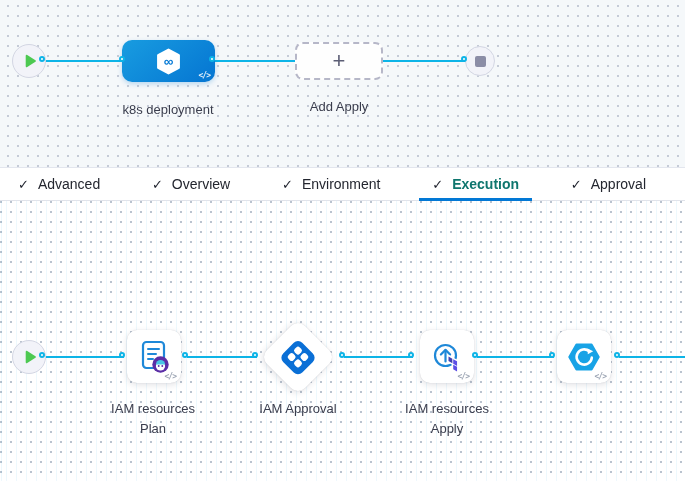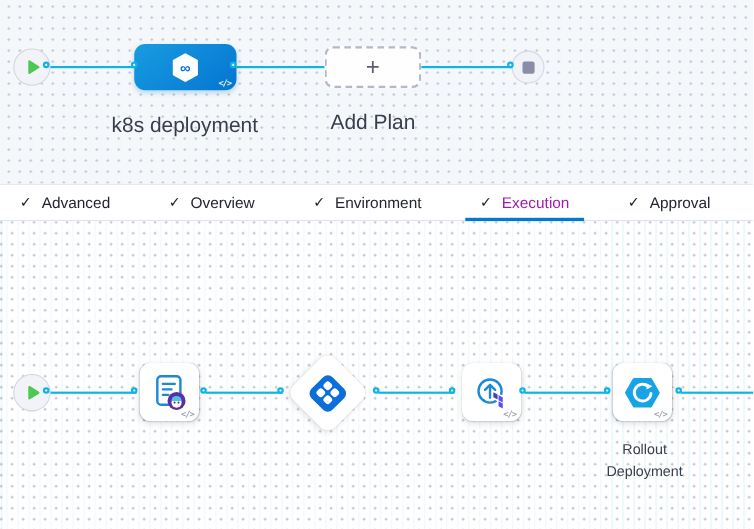--- a/index.html
+++ b/index.html
@@ -36,21 +36,21 @@
     font-size:8px; font-weight:700; letter-spacing:-1px; line-height:1; }
   .code.light{ color:rgba(255,255,255,.9); }
   .code.dark{ color:#9aa3b2; }
 
   .add-stage{ position:absolute; left:295px; top:42px; width:88px; height:38px;
     border:2px dashed #b6b7c8; border-radius:8px; background:#fefefe;
     display:flex; align-items:center; justify-content:center; z-index:2; cursor:pointer; }
   .plus{ font-size:22px; font-weight:300; color:#5c5e75; line-height:1; }
 
   .node-label{ position:absolute; transform:translateX(-50%); text-align:center;
-    font-size:19px; color:#3a3d4d; line-height:1.55; z-index:2; white-space:nowrap; }
+    font-size:13px; color:#3a3d4d; line-height:1.55; z-index:2; white-space:nowrap; }
   .step-label{ white-space:normal; width:112px; font-size:13px; }
 
   .step-card{ position:absolute; width:54px; height:53px; background:#fff; border-radius:10px;
     box-shadow:0 2px 6px rgba(40,41,61,.13),0 0 1px rgba(40,41,61,.22);
     display:flex; align-items:center; justify-content:center; z-index:2; cursor:pointer; }
   .diamond{ position:absolute; left:271px; top:129px; width:54px; height:54px; background:#fff;
     border-radius:10px; transform:rotate(45deg);
     box-shadow:0 2px 6px rgba(40,41,61,.13),0 0 1px rgba(40,41,61,.22);
     display:flex; align-items:center; justify-content:center; z-index:2; cursor:pointer; }
   .approval-icon{ width:27px; height:27px; background:#0A6FD6; border-radius:6px;
@@ -58,21 +58,21 @@
   .approval-icon span{ background:#fff; border-radius:2.5px; }
 
   
   .tabbar{ position:absolute; left:0; top:167px; width:685px; height:34px; background:#fff;
     border-top:1px solid #e3e6ee; border-bottom:1px solid #e0e3ea;
     display:flex; justify-content:space-between; align-items:stretch;
     padding:0 26px 0 5px; z-index:3; }
   .tab{ display:flex; align-items:center; gap:9px; padding:0 13px; cursor:pointer;
     position:relative; font-size:14px; color:#23262f; }
   .tab .check{ font-size:13px; font-weight:600; color:#1d202b; }
-  .tab.active .tab-label{ font-weight:400; color:#a21caf; }
+  .tab.active .tab-label{ font-weight:700; color:#0f766e; }
   .tab.active::after{ content:""; position:absolute; left:0; right:0; bottom:-1px;
     height:3px; background:#0278D5; }
 </style>
 </head>
 <body>
 
 <div class="canvas-top">
 
   <div class="node-circle" style="left:12px;top:44px">
     <svg width="13" height="14" viewBox="0 0 12 14" style="margin-left:3px">
@@ -99,21 +99,21 @@
   <div class="node-circle end-circle" style="left:465px;top:46px">
     <div class="stop-sq"></div>
   </div>
 
   <div class="cdot" style="left:39px;top:56px"></div>
   <div class="cdot" style="left:119px;top:56px"></div>
   <div class="cdot" style="left:209px;top:56px"></div>
   <div class="cdot" style="left:461px;top:56px"></div>
 
   <div class="node-label" style="left:168px;top:100px">k8s deployment</div>
-  <div class="node-label" style="left:339px;top:97px">Add Plan</div>
+  <div class="node-label" style="left:339px;top:97px">Add Apply</div>
 </div>
 
 <div class="tabbar">
   <div class="tab">
     <span class="check">✓</span>
     <span class="tab-label">Advanced</span>
   </div>
   <div class="tab">
     <span class="check">✓</span>
     <span class="tab-label">Overview</span>
@@ -201,14 +201,16 @@
   <div class="cdot" style="left:39px;top:151px"></div>
   <div class="cdot" style="left:119px;top:151px"></div>
   <div class="cdot" style="left:182px;top:151px"></div>
   <div class="cdot" style="left:252px;top:151px"></div>
   <div class="cdot" style="left:339px;top:151px"></div>
   <div class="cdot" style="left:408px;top:151px"></div>
   <div class="cdot" style="left:472px;top:151px"></div>
   <div class="cdot" style="left:549px;top:151px"></div>
   <div class="cdot" style="left:614px;top:151px"></div>
 
-  <div class="node-label step-label" style="left:586px;top:198px">Rollout Deployment</div>
+  <div class="node-label step-label" style="left:153px;top:198px">IAM resources Plan</div>
+  <div class="node-label step-label" style="left:298px;top:198px">IAM Approval</div>
+  <div class="node-label step-label" style="left:447px;top:198px">IAM resources Apply</div>
 </div>
 
 </body></html>

